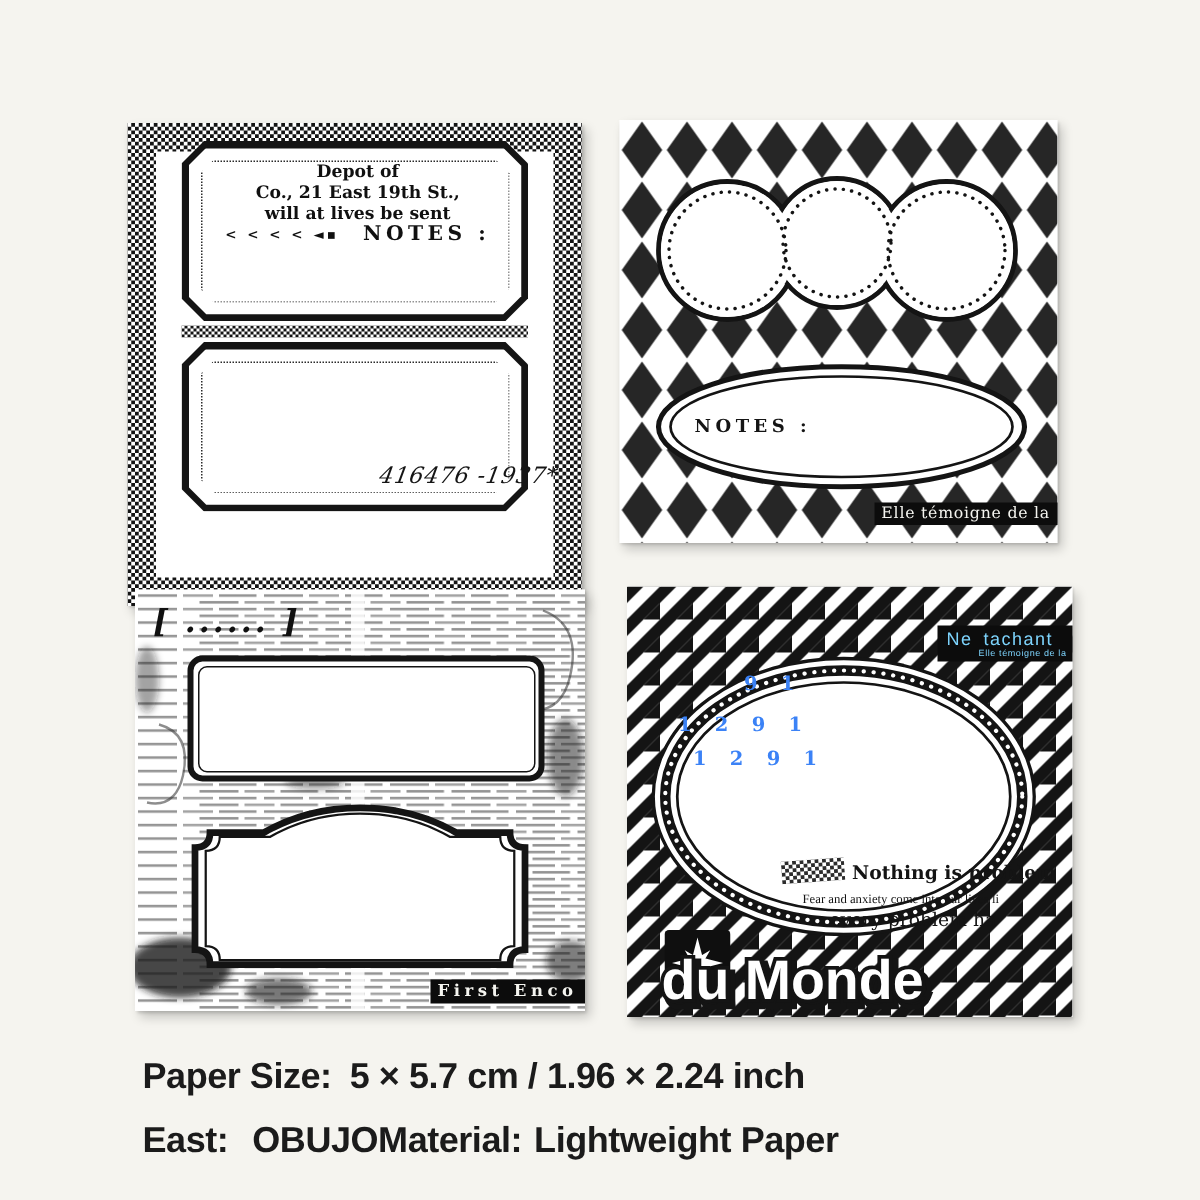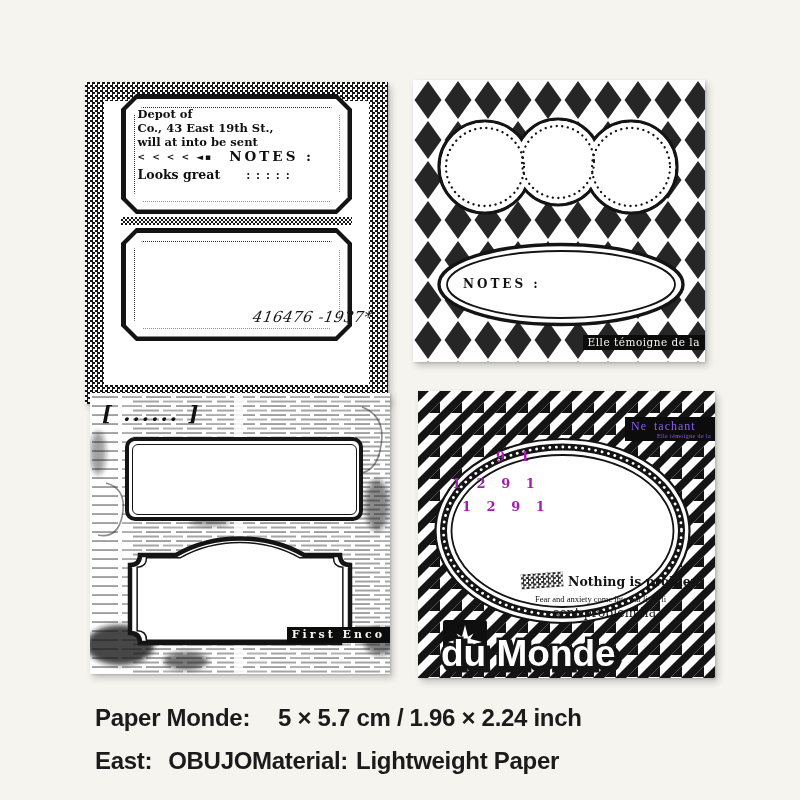--- a/index.html
+++ b/index.html
@@ -9,21 +9,21 @@
     font-family:"Liberation Sans",sans-serif;
     color:#141414;
   }
   .card{position:absolute;box-shadow:3px 4px 7px rgba(0,0,0,.2),1px 1px 2px rgba(0,0,0,.15);background:#fff;}
   .abs{position:absolute;}
   svg{display:block;}
 
   
   #card1{left:85px;top:82px;width:303px;height:322px;
     background:repeating-conic-gradient(#141414 0% 25%,#ffffff 0% 50%);
-    background-size:5px 5px;}
+    background-size:5px 5px;text-align:center;}
   .c1-panel{position:absolute;inset:19px;background:#fff;}
   .oct{position:absolute;background:#141414;
     clip-path:polygon(15px 0,calc(100% - 15px) 0,100% 15px,100% calc(100% - 15px),calc(100% - 15px) 100%,15px 100%,0 calc(100% - 15px),0 15px);}
   .oct-in{position:absolute;inset:4.5px;background:#fff;
     clip-path:polygon(12px 0,calc(100% - 12px) 0,100% 12px,100% calc(100% - 12px),calc(100% - 12px) 100%,12px 100%,0 calc(100% - 12px),0 12px);}
   .oct-dot{position:absolute;inset:8px;border:1.5px dotted #2a2a2a;
     clip-path:polygon(9px 0,calc(100% - 9px) 0,100% 9px,100% calc(100% - 9px),calc(100% - 9px) 100%,9px 100%,0 calc(100% - 9px),0 9px);}
   #c1-frame-top{left:36px;top:12px;width:231px;height:120px;}
   #c1-strip{left:36px;top:135px;width:231px;height:8px;
     background:repeating-conic-gradient(#141414 0% 25%,#ffffff 0% 50%);background-size:4px 4px;}
@@ -45,64 +45,63 @@
   .strip-label{background:#0c0c0c;color:#f5f5f0;font-family:"DejaVu Serif",serif;
     padding:1px 5px 2px 5px;white-space:nowrap;}
   #c2-footer{right:0;top:255px;font-size:10.5px;letter-spacing:0.5px;}
 
   
   #card3{left:90px;top:393px;width:300px;height:281px;}
   #c3-bracket{left:12px;top:8px;font-family:"DejaVu Serif",serif;font-weight:700;font-style:italic;
     font-size:21px;letter-spacing:2px;color:#101010;}
   #c3-frameA{left:35px;top:44px;width:230px;height:76px;border:4px solid #141414;border-radius:10px;background:#fff;}
   #c3-frameA-in{position:absolute;inset:2.5px;border:1.5px solid #141414;border-radius:6px;}
-  #c3-footer{right:0;top:234px;font-size:11px;font-weight:700;letter-spacing:3px;}
+  #c3-footer{right:0;top:260px;font-size:11px;font-weight:700;letter-spacing:3px;}
 
   
   #card4{left:418px;top:391px;width:297px;height:287px;}
-  #c4-corner{right:0;top:26px;width:80px;background:#0c0c0c;color:#8b5cf6;
-    font-family:Liberation Serif, serif;padding:3px 4px 2px 6px;line-height:1.05;}
+  #c4-corner{right:0;top:26px;width:80px;background:#0c0c0c;color:#7dd3fc;
+    font-family:Liberation Sans, sans-serif;padding:3px 4px 2px 6px;line-height:1.05;}
   #c4-corner .l1{font-size:12px;letter-spacing:1px;word-spacing:3px;}
   #c4-corner .l2{font-size:6px;text-align:right;letter-spacing:0.4px;}
   .c4-num{font-family:"DejaVu Serif",serif;font-weight:700;font-size:13px;
-    letter-spacing:5.5px;white-space:pre;color:#a21caf;}
+    letter-spacing:5.5px;white-space:pre;color:#3b82f6;}
   #c4-num1{left:78px;top:58px;}
   #c4-num2{left:34px;top:85px;}
   #c4-num3{left:44px;top:108px;}
   #c4-flag{left:103px;top:182px;width:42px;height:15px;
     background:repeating-conic-gradient(#141414 0% 25%,#ffffff 0% 50%);background-size:5px 5px;
     transform:rotate(-4deg);opacity:.9;}
   #c4-slogan{left:150px;top:183px;font-family:"DejaVu Serif",serif;font-weight:700;
     font-size:12.5px;white-space:nowrap;}
   #c4-quote1{left:117px;top:203px;font-family:Liberation Serif, serif;font-size:8.5px;white-space:nowrap;}
   #c4-quote2{left:135px;top:214px;font-family:"DejaVu Serif",serif;font-size:12.5px;white-space:nowrap;}
   #c4-star{left:25px;top:229px;}
 
   
   .caption{position:absolute;left:95px;font-weight:700;font-size:24px;color:#1b1b1b;
     letter-spacing:-0.3px;white-space:nowrap;font-family:"Liberation Sans",sans-serif;}
   #cap1{top:704px;}
   #cap2{top:747px;}
-  .ml20{margin-left:28px;} .ml26{margin-left:16px;} .ml46{} .ml8{margin-left:8px;}
+  .ml20{margin-left:12px;} .ml26{margin-left:16px;} .ml46{} .ml8{margin-left:8px;}
 </style>
 </head>
 <body>
 
 <div id="card1" class="card">
   <div class="c1-panel"></div>
 
   <div id="c1-frame-top" class="oct">
     <div class="oct-in">
       <div class="oct-dot"></div>
       <div class="c1-text">
         <div class="c1-row">Depot of</div>
-        <div class="c1-row">Co., 43 East 19th St.,</div>
-        <div class="c1-row">will at into be sent</div>
+        <div class="c1-row">Co., 21 East 19th St.,</div>
+        <div class="c1-row">will at lives be sent</div>
         <div class="c1-row"><span class="c1-arrows">&lt; &lt; &lt; &lt; ◄▪</span><span class="c1-notes">NOTES :</span></div>
-        <div class="c1-row"><span class="c1-looks">Looks great</span><span class="c1-dots">: : : : :</span></div>
       </div>
     </div>
   </div>
 
   <div id="c1-strip" class="abs"></div>
 
   <div id="c1-frame-bottom" class="oct">
     <div class="oct-in">
       <div class="oct-dot"></div>
     </div>
@@ -224,34 +223,34 @@
     <ellipse cx="129.5" cy="94" rx="111" ry="76" fill="none" stroke="#141414" stroke-width="1.8"></ellipse>
   </svg>
 
   <div id="c4-num1" class="abs c4-num">9 1</div>
   <div id="c4-num2" class="abs c4-num">1 2 9 1</div>
   <div id="c4-num3" class="abs c4-num">1 2 9 1</div>
 
   <div id="c4-flag" class="abs"></div>
   <div id="c4-slogan" class="abs">Nothing is problem</div>
   <div id="c4-quote1" class="abs">Fear and anxiety come into our lives li</div>
-  <div id="c4-quote2" class="abs">sent problem ha</div>
+  <div id="c4-quote2" class="abs">every problem ha</div>
 
   <svg id="c4-star" class="abs" width="44" height="44" viewBox="0 0 44 44">
     <rect width="44" height="44" rx="3" fill="#0f0f0f"></rect>
     <g fill="#ffffff">
       <path d="M22 5 L25.5 18.5 L39 22 L25.5 25.5 L22 39 L18.5 25.5 L5 22 L18.5 18.5 Z"></path>
       <path d="M22 10 L24.5 19.5 L34 22 L24.5 24.5 L22 34 L19.5 24.5 L10 22 L19.5 19.5 Z" transform="rotate(45 22 22)"></path>
     </g>
   </svg>
 
   <svg class="abs" style="left:16px;top:236px" width="270" height="50" viewBox="0 0 270 50">
     <text x="7" y="39" font-family="Liberation Sans, sans-serif" font-size="37" font-weight="bold" fill="#141414" stroke="#141414" stroke-width="7" paint-order="stroke" transform="translate(3,3)">du Monde</text>
     <text x="7" y="39" font-family="Liberation Sans, sans-serif" font-size="37" font-weight="bold" fill="#ffffff" stroke="#141414" stroke-width="5" paint-order="stroke">du Monde</text>
   </svg>
 </div>
 
 <div id="cap1" class="caption">
-  <span>Paper Monde:</span><span class="ml20">5 × 5.7 cm / 1.96 × 2.24 inch</span>
+  <span>Paper Size:</span><span class="ml20">5 × 5.7 cm / 1.96 × 2.24 inch</span>
 </div>
 <div id="cap2" class="caption">
   <span>East:</span><span class="ml26">OBUJO</span><span class="ml46">Material:</span><span class="ml8">Lightweight Paper</span>
 </div>
 
 </body></html>

